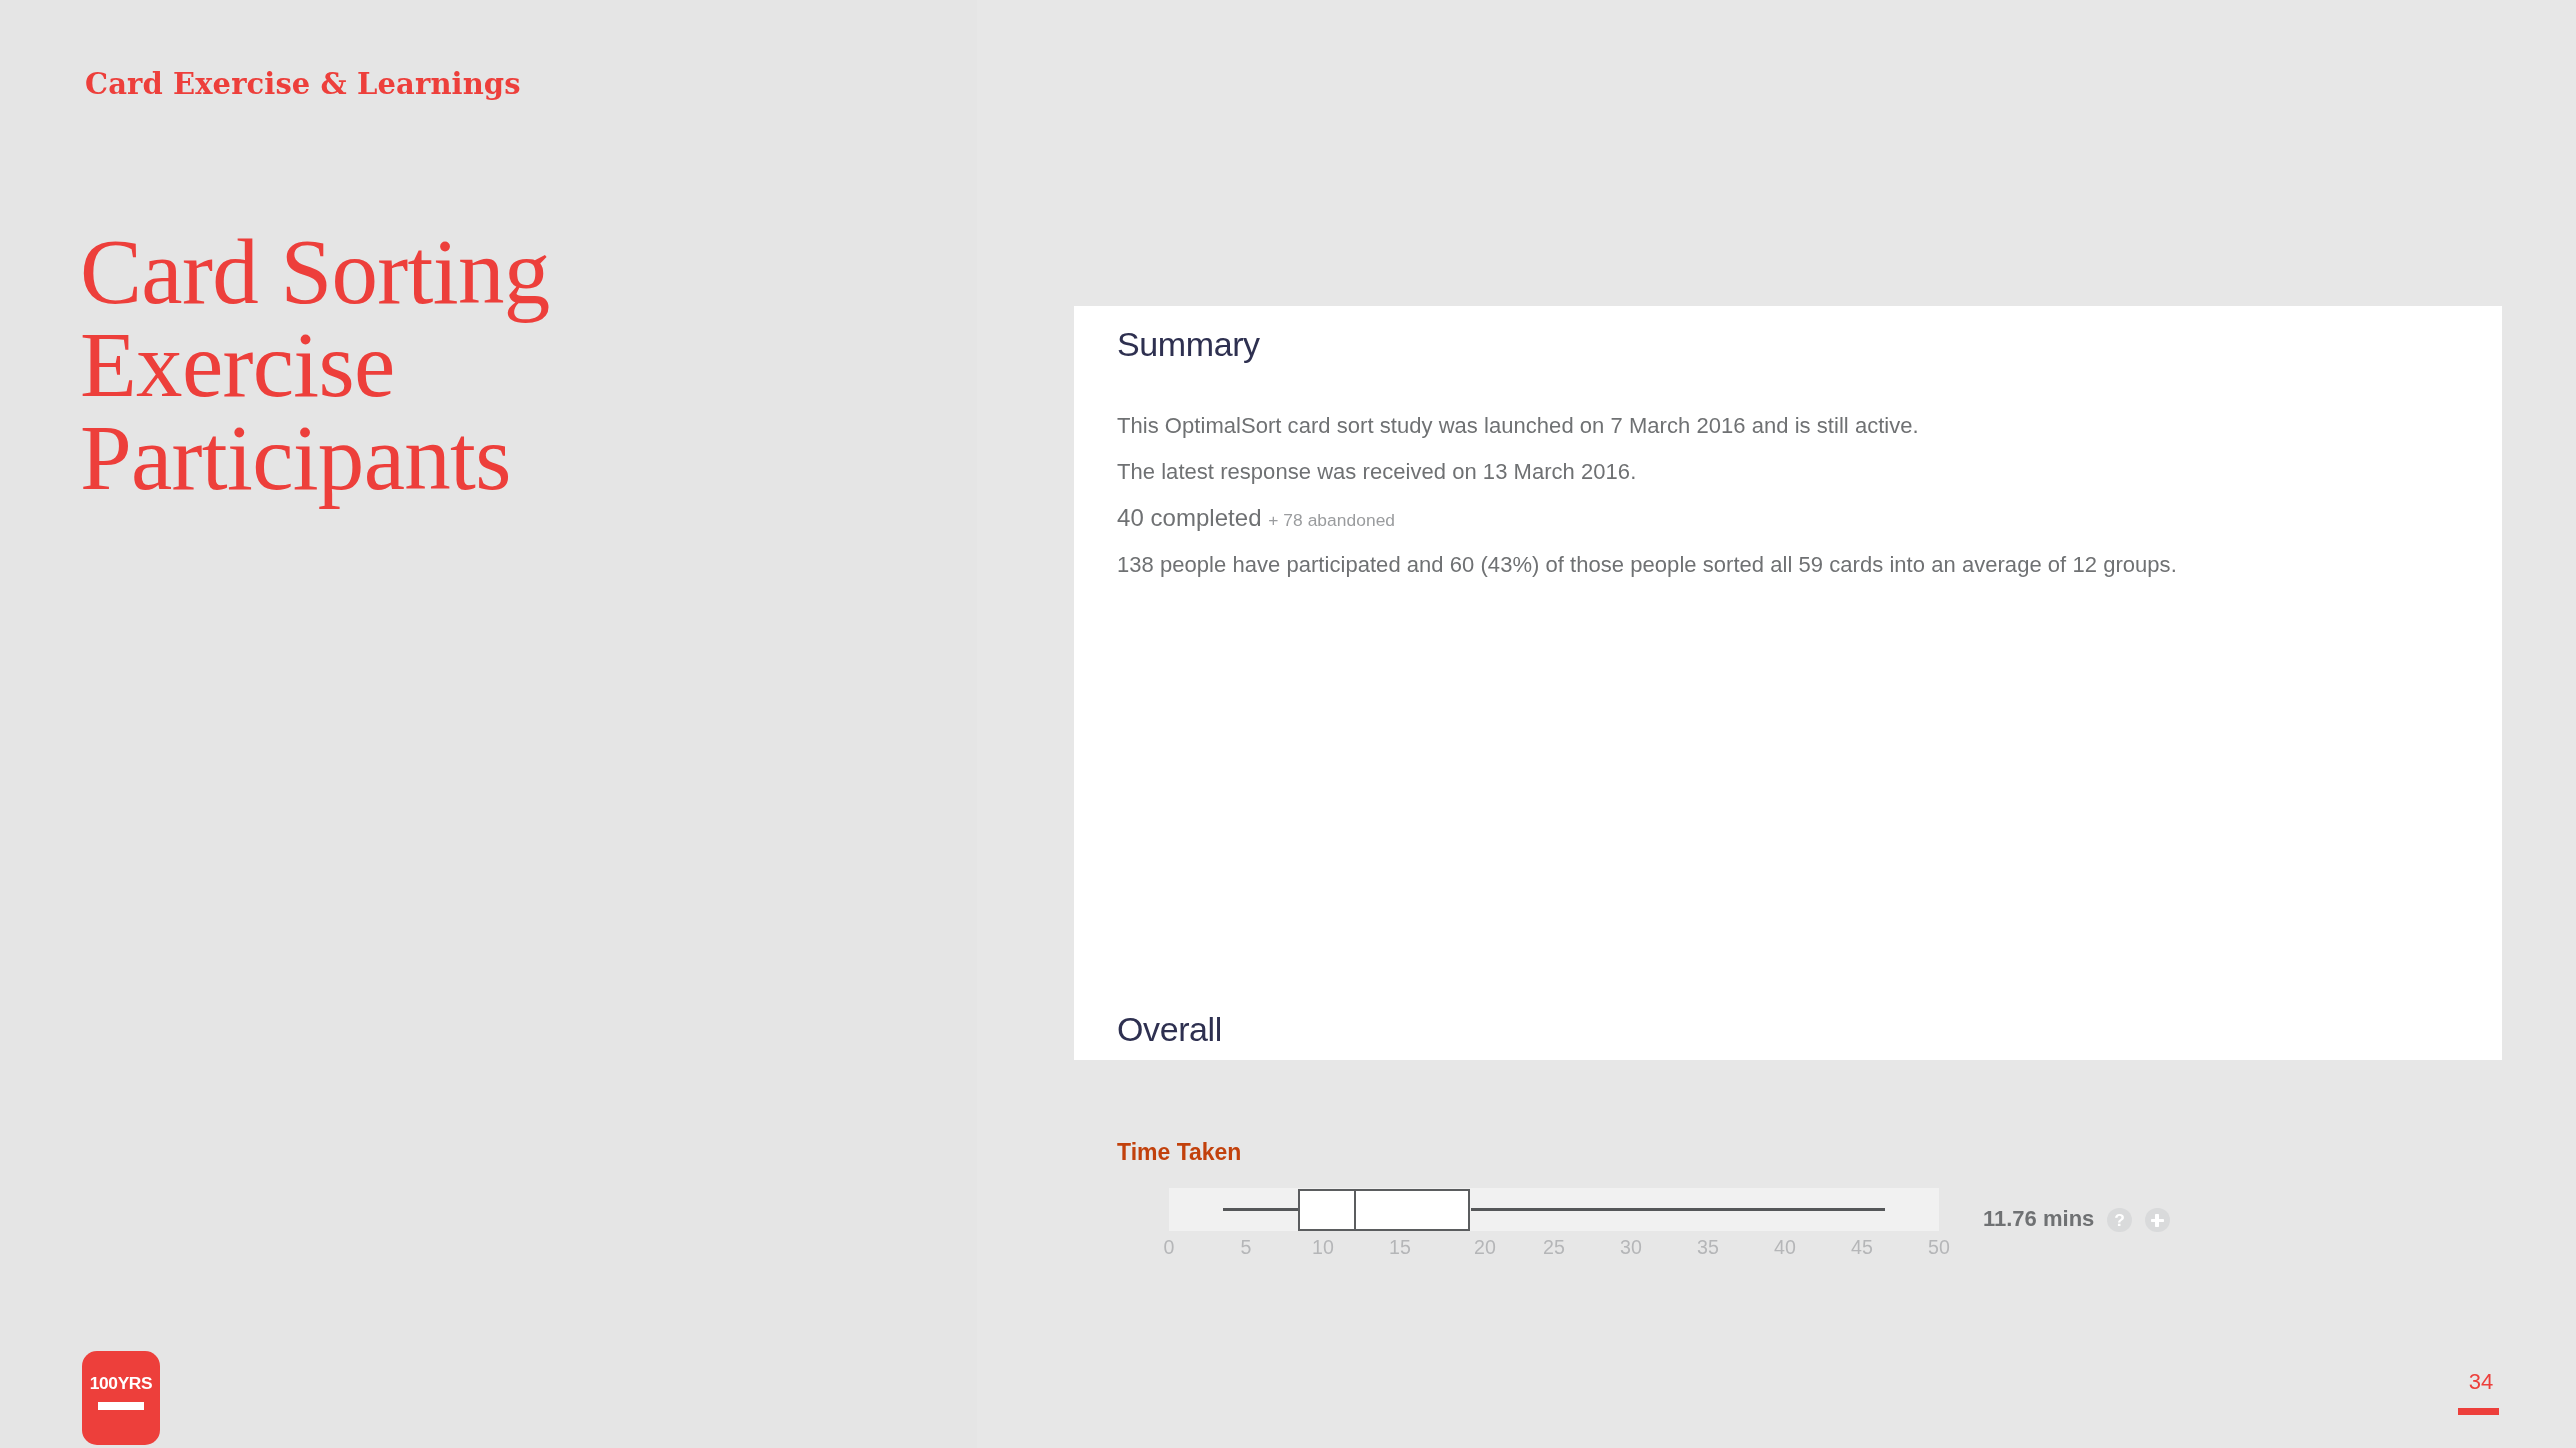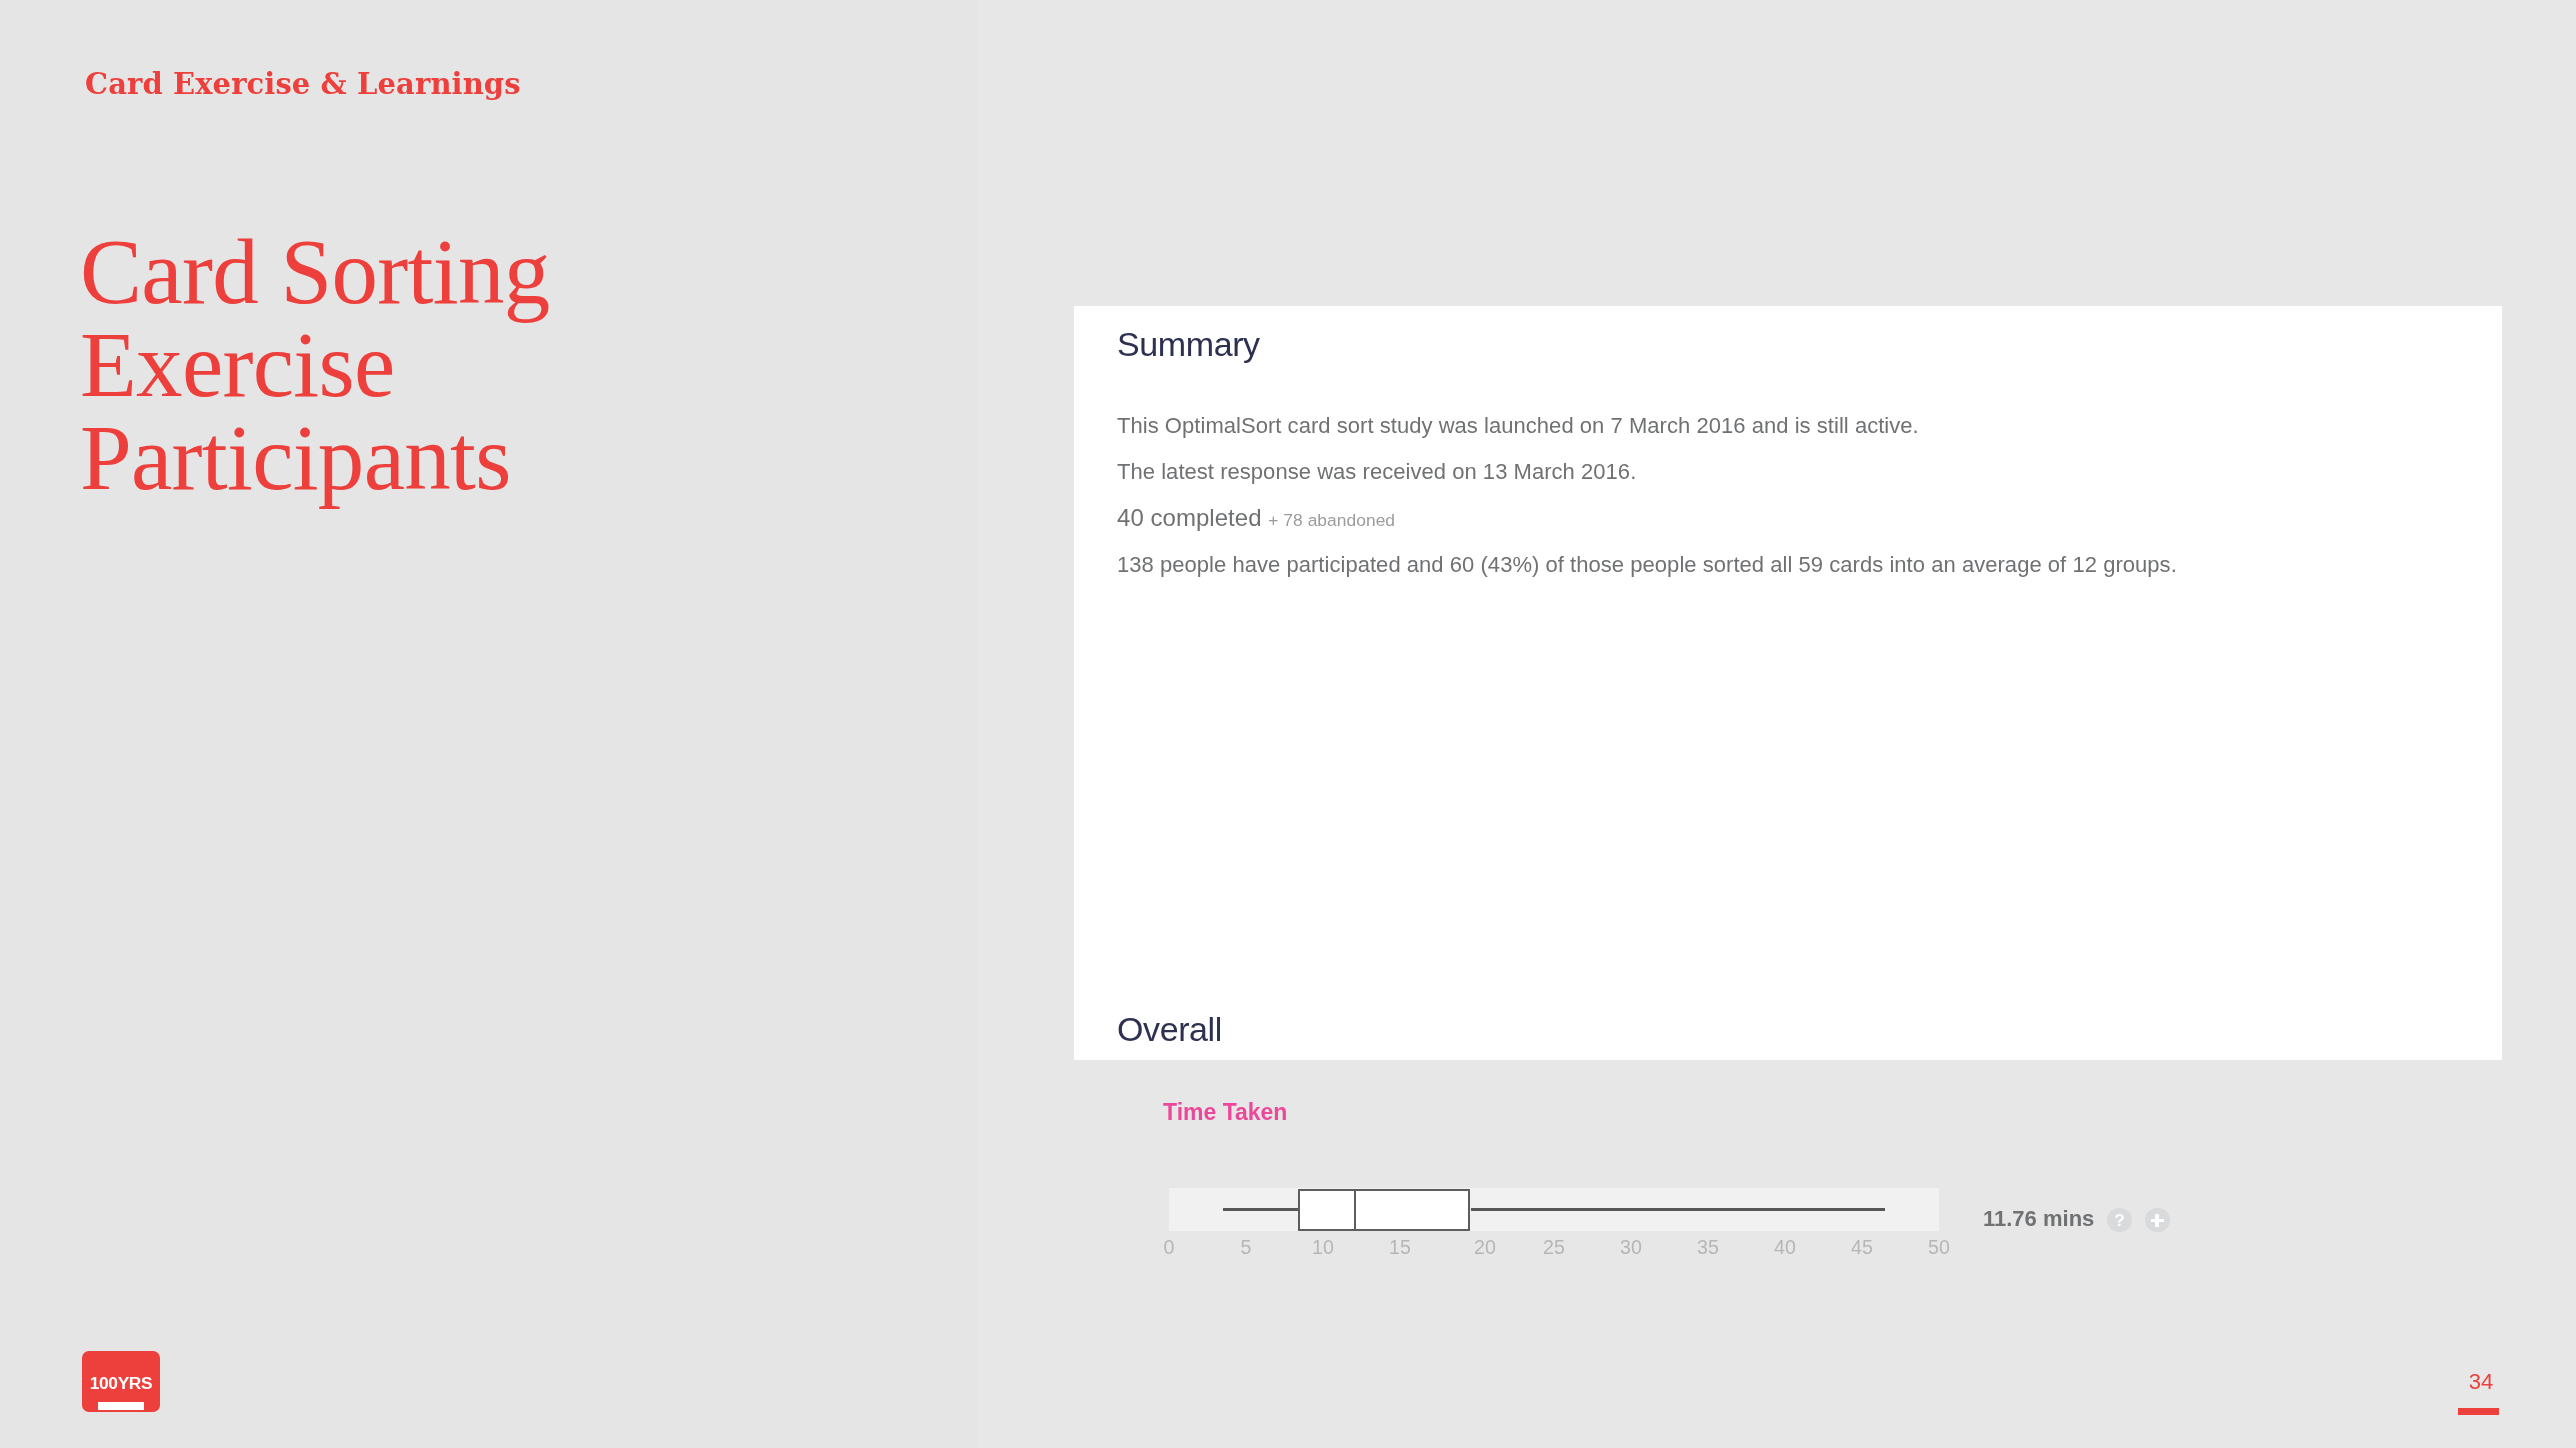--- a/index.html
+++ b/index.html
@@ -40,23 +40,23 @@
     line-height:1.0;
     font-weight:400;
     color:#ed3f3b;
     letter-spacing:-0.7px;
   }
   .deck-title .tl{display:block;}
 
   
   .logo{
     position:absolute;left:82px;top:1351px;
-    width:78px;height:61px;
+    width:78px;height:94px;
     background:#ed3f3b;
-    border-radius:7px;
+    border-radius:15px;
   }
   .logo-text{
     position:absolute;left:0;right:0;top:22px;
     text-align:center;
     color:#ffffff;
     font-family:"Liberation Sans", sans-serif;
     font-weight:700;
     font-size:17.4px;
     letter-spacing:-0.4px;
   }
@@ -107,25 +107,24 @@
   .sum-line .small{font-size:17.4px;color:#9a9c9e;}
 
   .h-overall{
     position:absolute;left:0;top:704px;
     font-size:34px;
     font-weight:400;
     color:#2e3050;
     letter-spacing:-0.4px;
   }
   .h-timetaken{
-    position:absolute;left:0;top:793px;
+    position:absolute;left:0;top:833px;
     font-size:23px;
     font-weight:600;
-    color:#ec4899;
-    margin-left:46px;
+    color:#c2410c;
   }
 
   
   .boxplot{
     position:absolute;left:52px;top:882px;
     width:770px;height:43px;
   }
   .bp-track{
     position:absolute;left:0;top:0;width:770px;height:43px;
     background:#f1f1f1;

